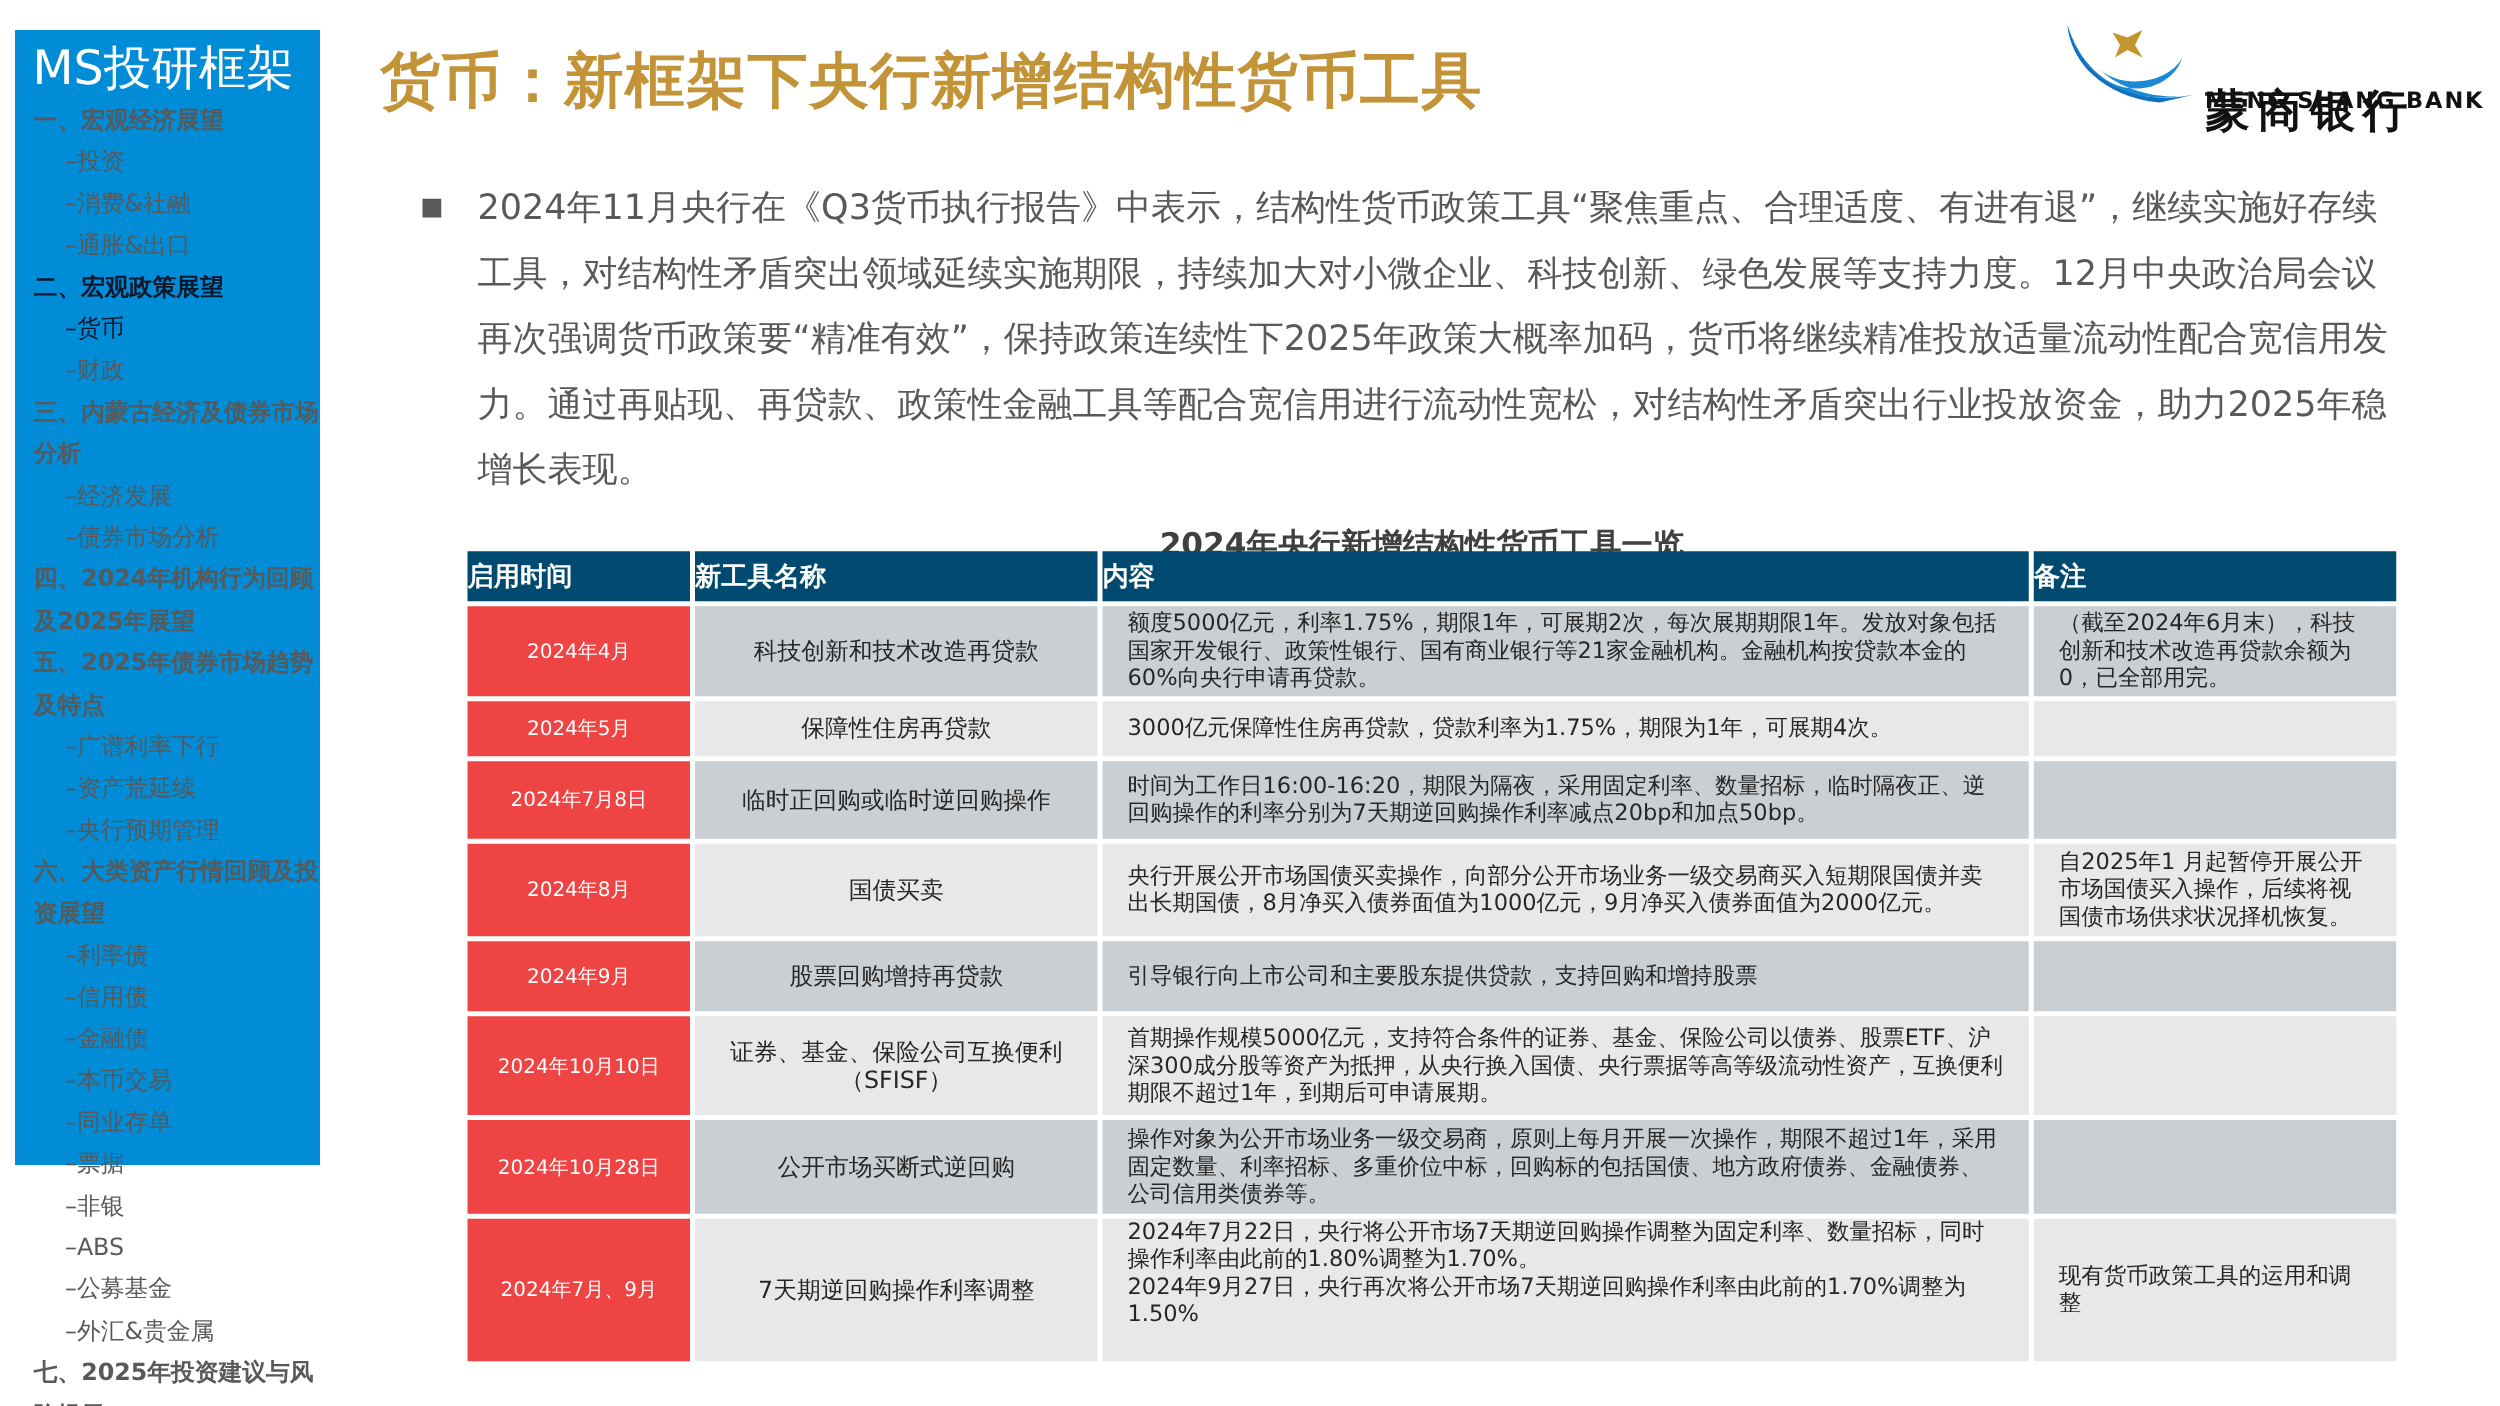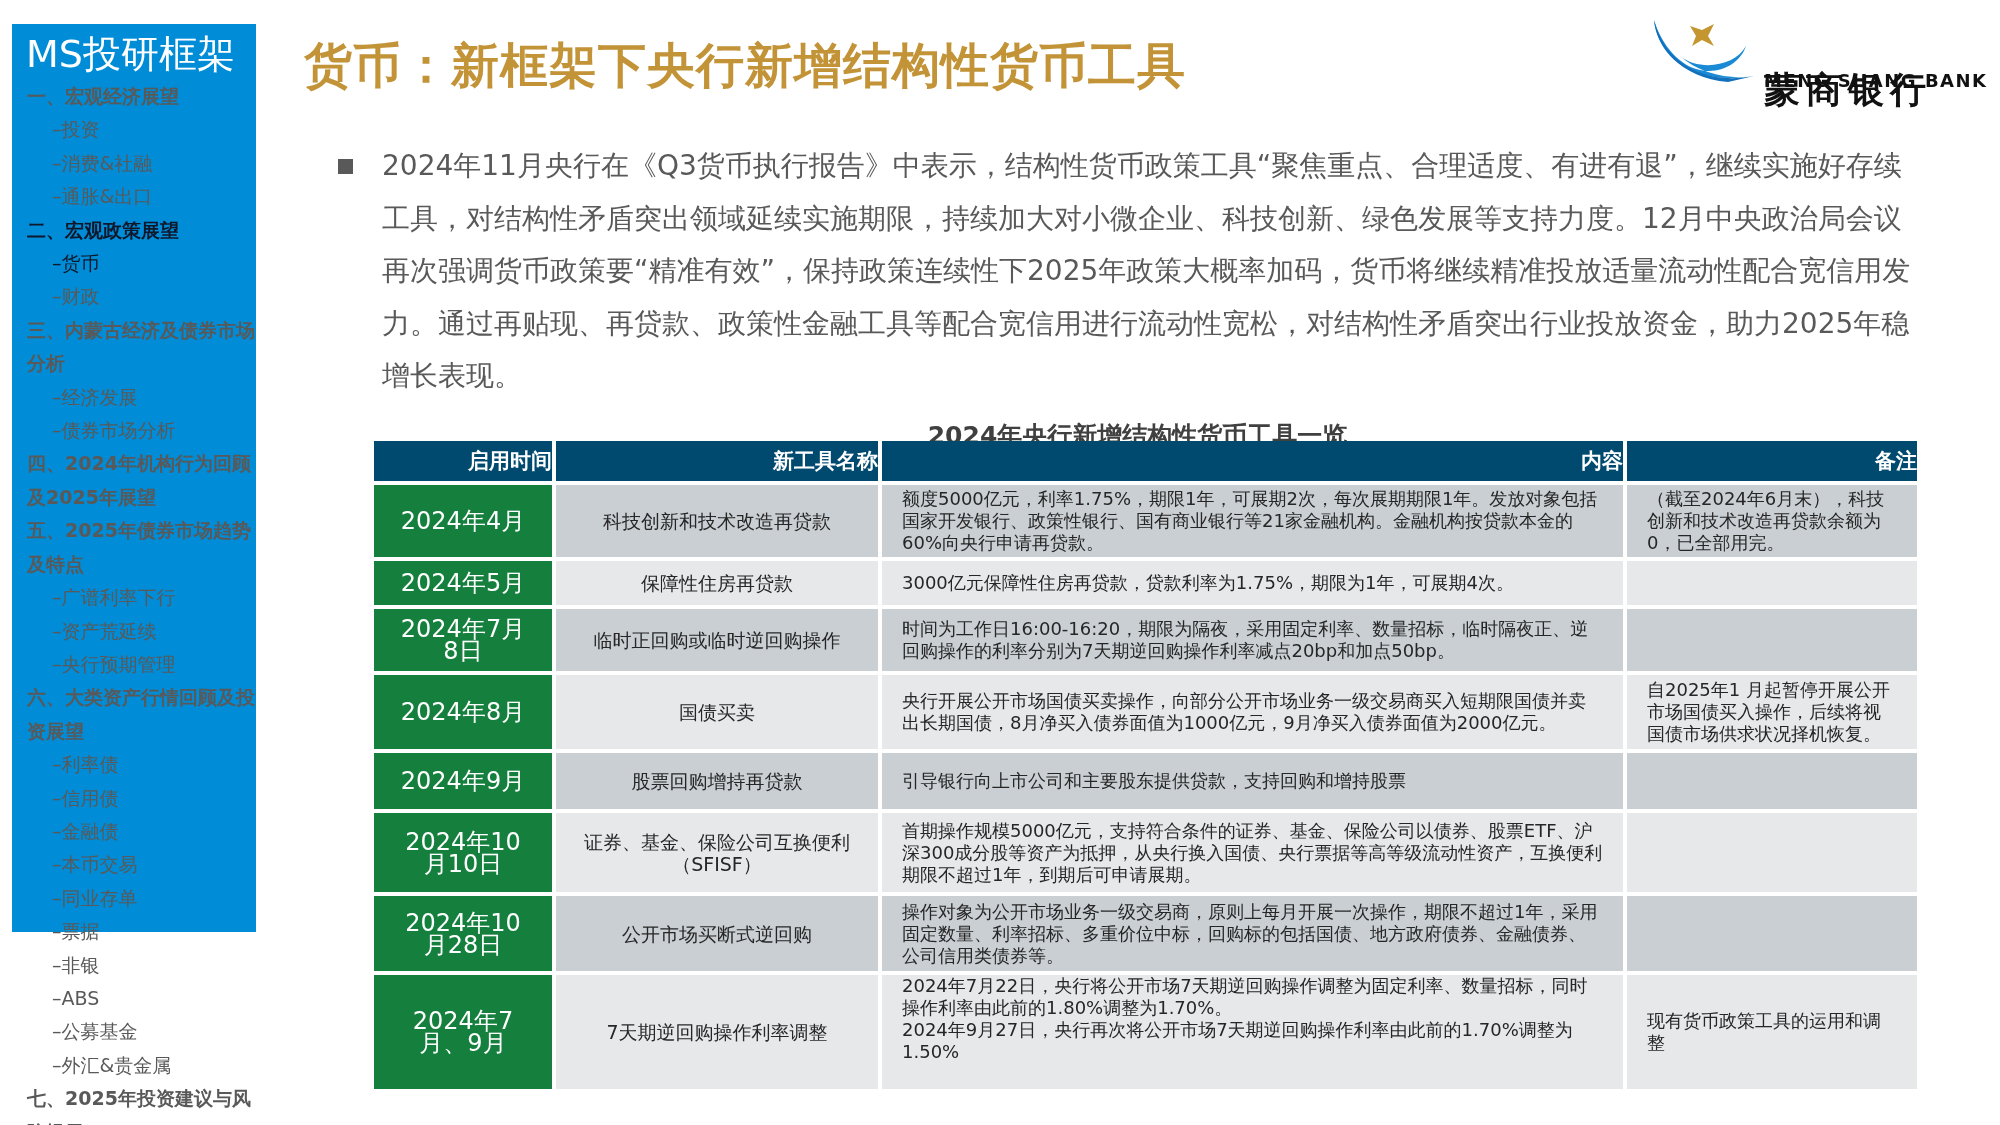--- a/index.html
+++ b/index.html
@@ -55,25 +55,25 @@
     position:absolute; left:374px; top:418px; width:1527px; text-align:center;
     font-size:25px; font-weight:bold; color:#404040; line-height:36px;
   }
   .tbl {
     position:absolute; left:374px; top:441px; width:1527px;
     border-collapse:separate; border-spacing:4px 4px; margin-left:-4px; margin-top:-4px;
     table-layout:fixed;
   }
   .tbl th {
     background:#004a70; color:#fff; font-size:21px; font-weight:bold;
-    height:40px; padding:0; text-align:right;
+    height:40px; padding:0; text-align:left;
   }
   .tbl td { padding:0 20px; font-size:18px; line-height:22px; color:#262626; }
   .tbl td.date {
-    background:#15803d; color:#fff; font-size:24px; text-align:center; font-weight:normal;
+    background:#ef4444; color:#fff; font-size:16px; text-align:center; font-weight:normal;
   }
   .tbl td.name { text-align:center; font-size:19px;margin-top:16px; }
   .tbl tr.odd td.name, .tbl tr.odd td.content, .tbl tr.odd td.note { background:#cacfd3; }
   .tbl tr.even td.name, .tbl tr.even td.content, .tbl tr.even td.note { background:#e7e8ea; }
   .tbl td.note { font-size:18px; }
 </style>
 </head>
 <body>
 
 <div class="sidebar">

